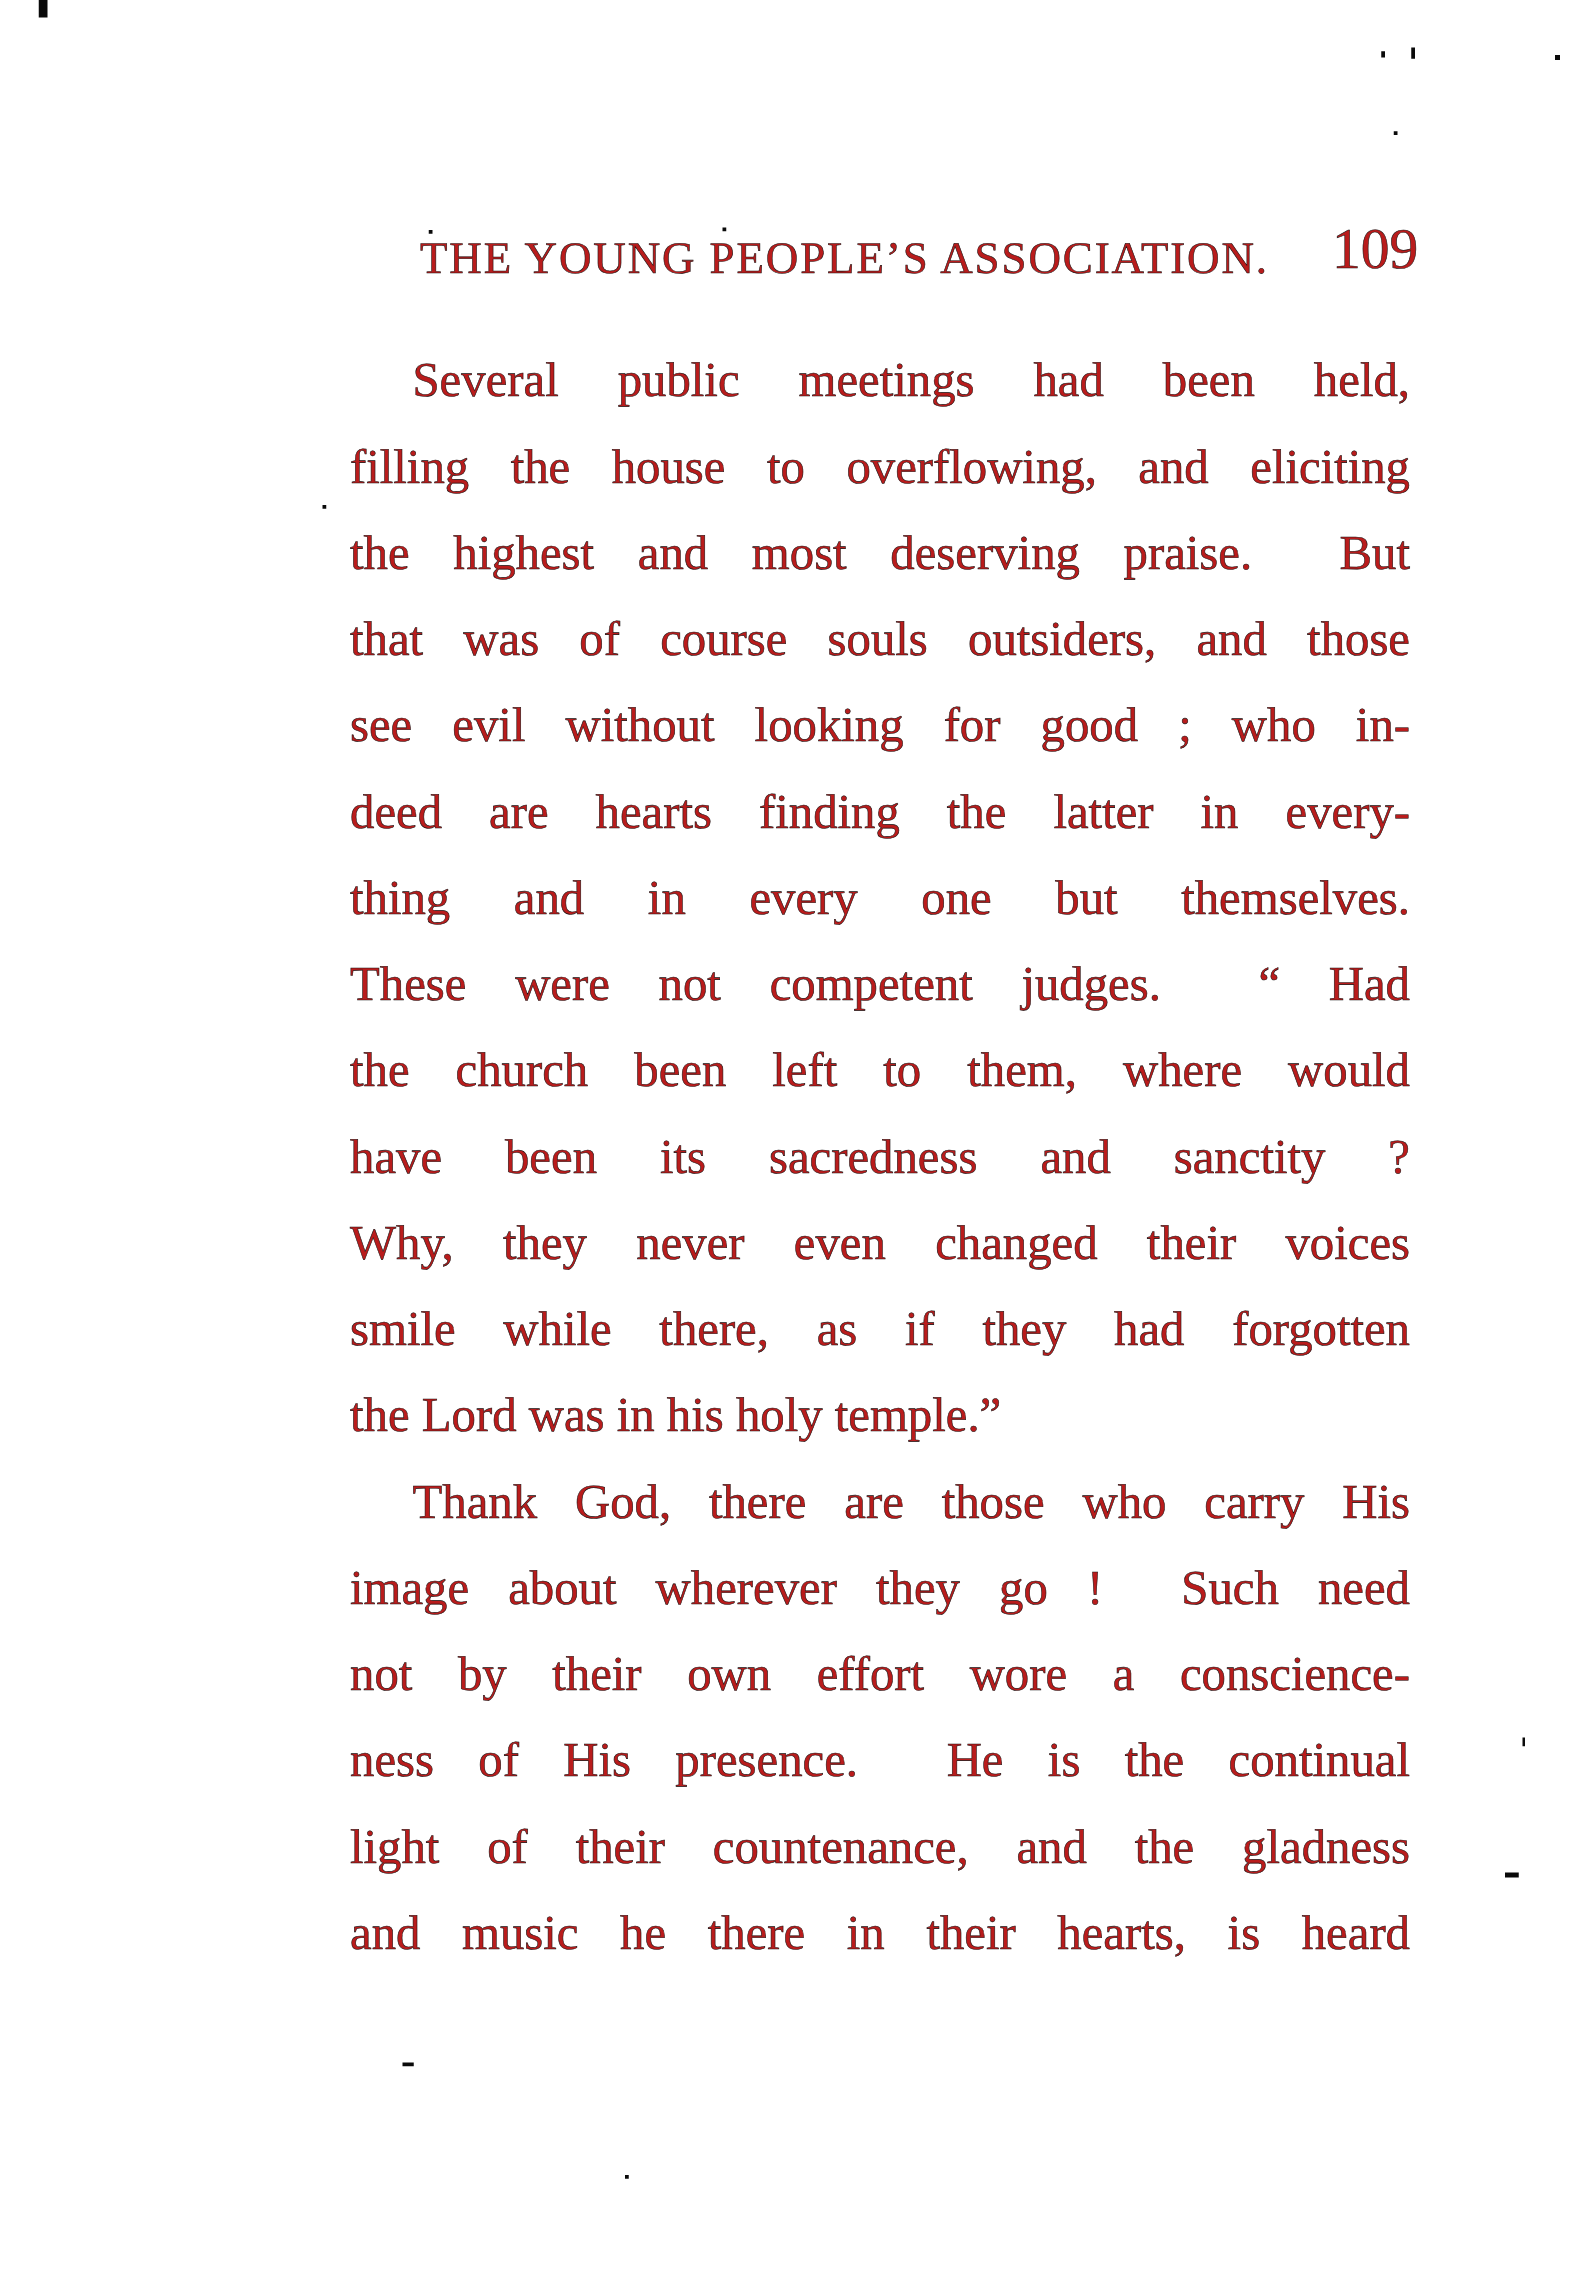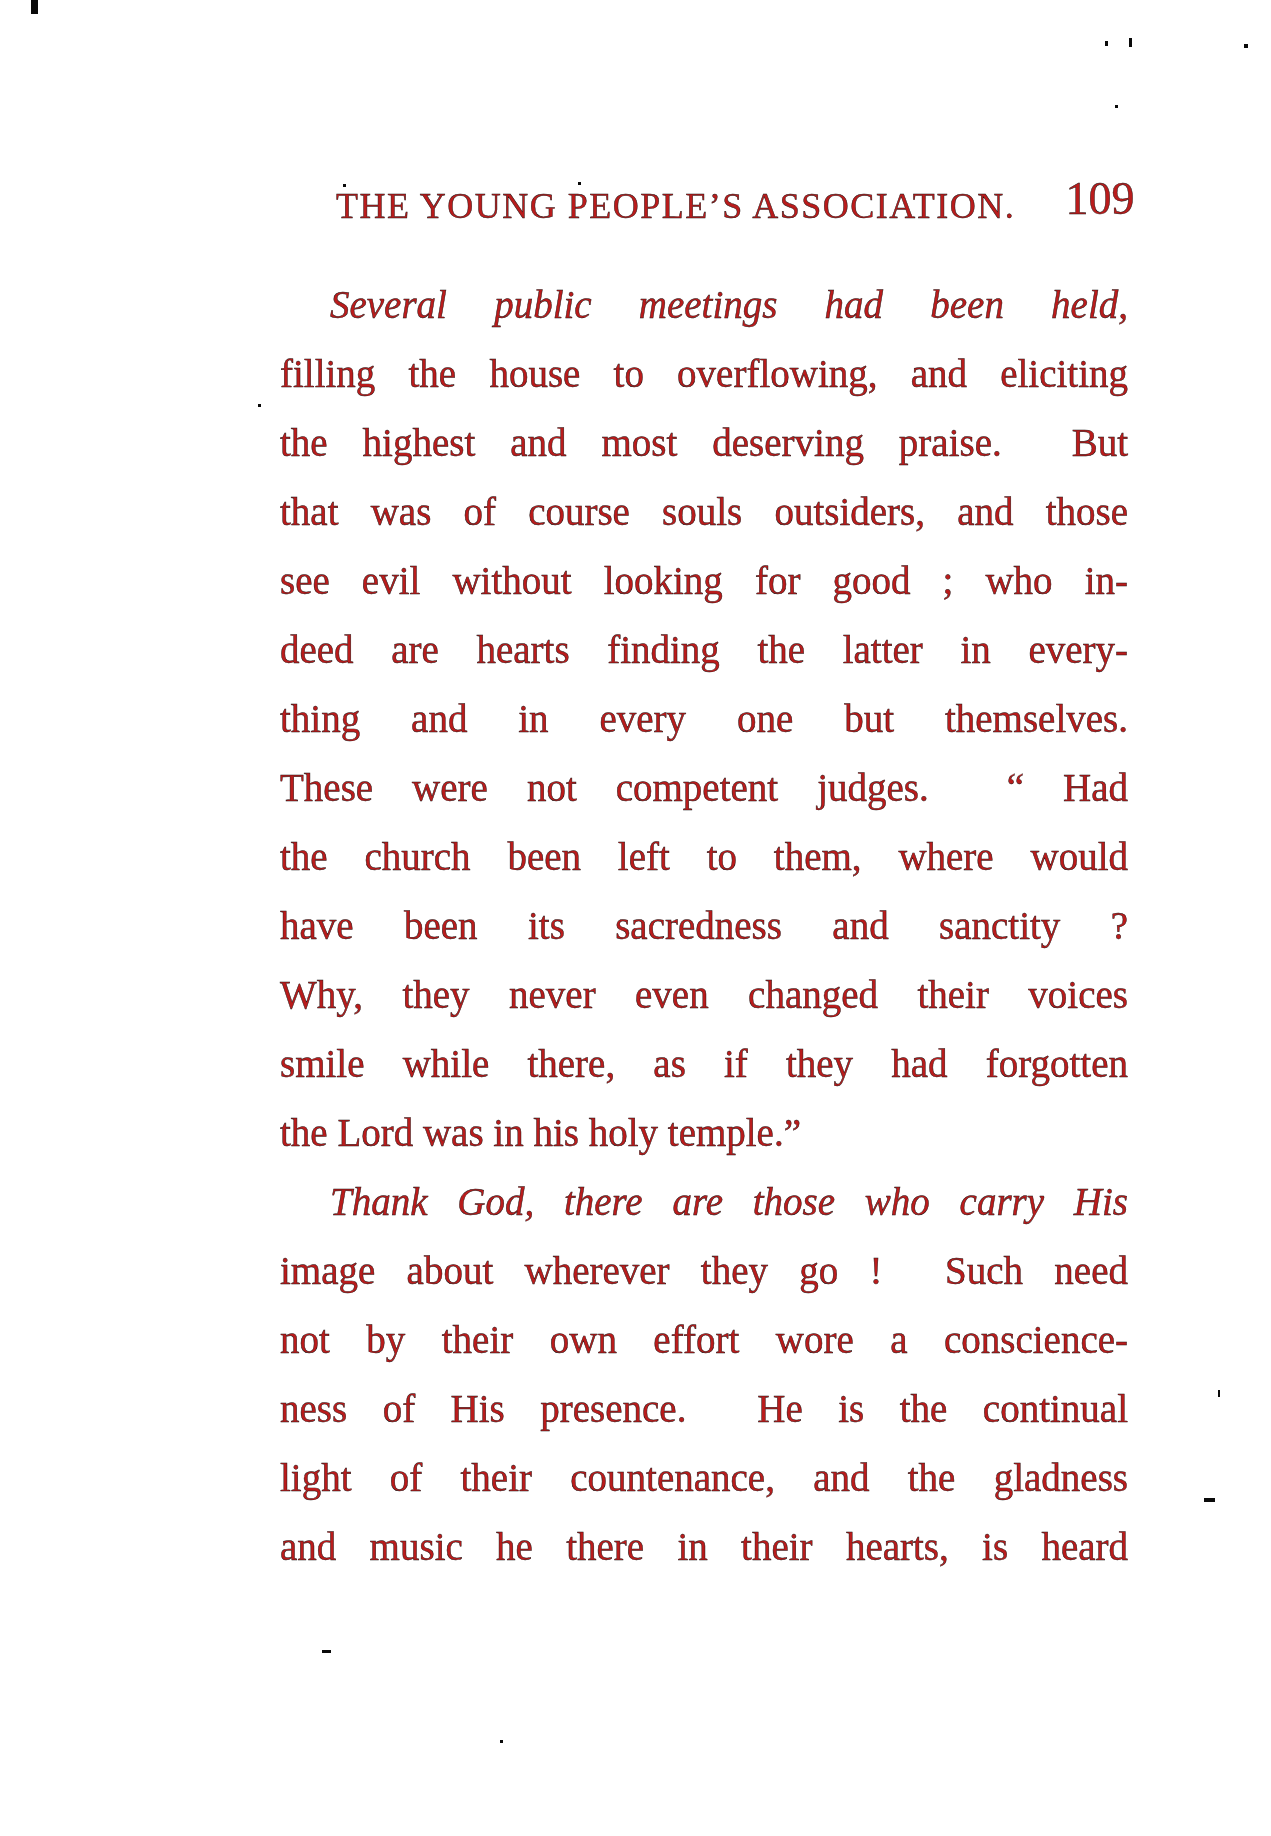--- a/index.html
+++ b/index.html
@@ -47,21 +47,21 @@
     width: 848px;
   }
   .line {
     height: 69px;
     line-height: 69px;
     font-size: 39px;
     text-align: justify;
     text-align-last: justify;
     white-space: normal;
   }
-  .line.indent { text-indent: 50px; font-style: italic; }
+  .line.indent { text-indent: 50px; }
   .line.para-end {
     text-align: center;
     text-align-last: left;
   }
 
   
   .speck {
     position: absolute;
     background: #0a0a0a;
   }

